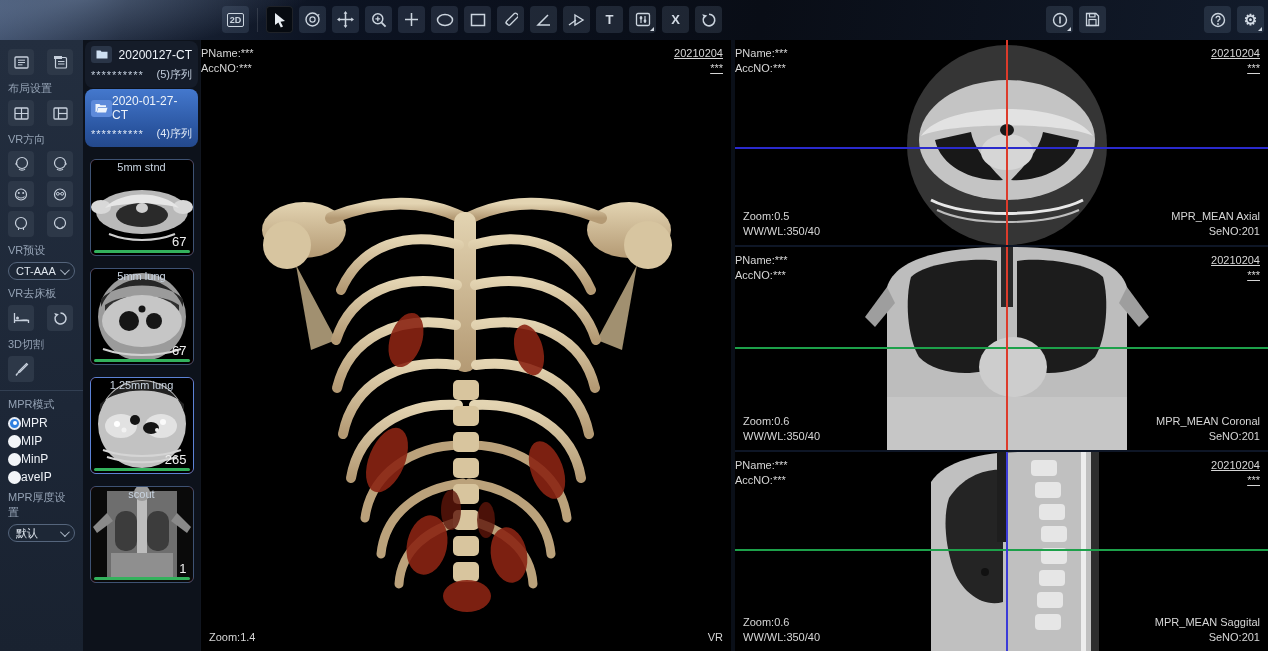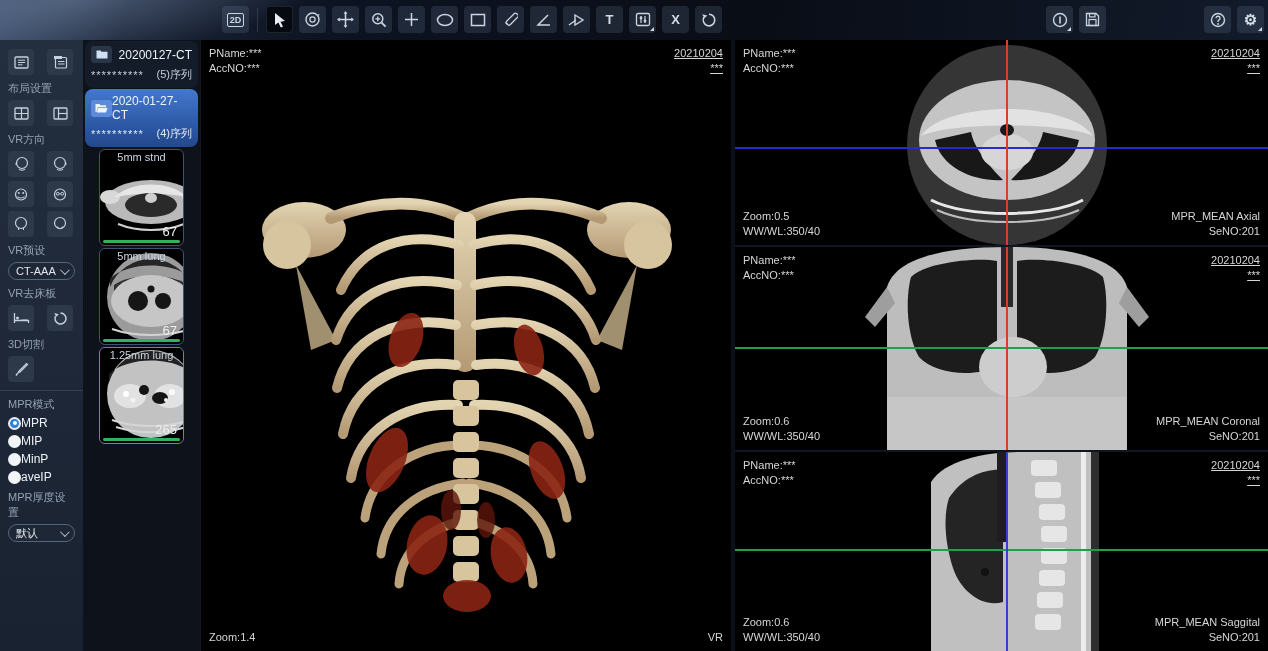--- a/index.html
+++ b/index.html
@@ -84,41 +84,41 @@
   .study.plain { background:#151c29; }
   .study.selected { background:linear-gradient(180deg,#4478cd 0%,#2a55a0 70%,#24498c 100%); }
   .study-top { display:flex; align-items:center; justify-content:space-between; }
   .folder-chip { width:21px; height:17px; border-radius:3px; background:#2a3547; display:flex; align-items:center; justify-content:center; flex:none; }
   .study.selected .folder-chip { background:#5d8ada; }
   .study-title { color:#eef3f9; font-size:12px; }
   .study-sub { display:flex; align-items:center; justify-content:space-between; margin-top:4px; color:#c2cddc; font-size:11px; letter-spacing:1px; }
   .study.selected .study-sub { color:#dfe8f5; }
   .study-sub .count { letter-spacing:0; }
   .thumb {
-    position:relative; width:85px; margin:2px auto 0 auto; height:97px;
+    position:relative; width:104px; margin:12px auto 0 auto; height:97px;
     border:1px solid #3e5273; border-radius:6px; background:#7f1d1d; cursor:pointer; overflow:hidden;
   }
   .thumb.selected { border-color:#5c82d6; }
   .thumb-label { position:absolute; top:1px; left:0; right:0; text-align:center; color:#c9d4e1; font-size:11px; z-index:3; }
   .thumb-count { position:absolute; right:6px; bottom:6px; color:#efefef; font-size:13px; z-index:3; }
   .thumb-bar { position:absolute; left:3px; right:3px; bottom:2px; height:3px; border-radius:2px; z-index:3; }
   .thumb svg { position:absolute; left:0; top:0; }
 
   
   .viewport { position:absolute; background:#000; overflow:hidden; }
   #vp-vr { left:200px; top:40px; width:531px; height:611px; border-left:1px solid #10151f; }
   #right-col-sep { position:absolute; left:731px; top:40px; width:4px; height:611px; background:#0a0f18; }
   #vp-axial { left:735px; top:40px; width:533px; height:205px; }
   #vp-coronal { left:735px; top:247px; width:533px; height:203px; }
   #vp-sagittal { left:735px; top:452px; width:533px; height:199px; }
   .hsep { position:absolute; left:735px; width:533px; height:2px; background:#0e1626; }
   #hsep1 { top:245px; } #hsep2 { top:450px; }
 
   .ov { position:absolute; z-index:5; line-height:15px; font-size:11px; color:#d6d6d6; }
-  .ov.tl { left:8px; top:6px; text-align:left; }
+  .ov.tl { left:0; top:6px; text-align:left; }
   .ov.tr { right:8px; top:6px; text-align:right;text-decoration:underline; }
   .ov.bl { left:8px; bottom:6px; text-align:left; }
   .ov.br { right:8px; bottom:6px; text-align:right; }
 
   .xline { position:absolute; z-index:4; }
   .xline.h { left:0; right:0; height:2px; }
   .xline.v { top:0; bottom:0; width:2px; }
 
   .vp-img { position:absolute; left:0; top:0; z-index:1; }
 </style>
@@ -465,20 +465,36 @@
         <circle cx="26" cy="46" r="3" fill="#fff"></circle>
           <circle cx="33" cy="52" r="2.5" fill="#f2f2f2"></circle>
         <circle cx="72" cy="44" r="3" fill="#fafafa"></circle>
           <circle cx="66" cy="52" r="2" fill="#eee"></circle>
         <path d="M12 72 C35 80 67 80 90 72 M16 79 C38 86 64 86 86 79" fill="none" stroke="#d5d5d5" stroke-width="2"></path>
       </svg>
       <span class="thumb-count">265</span>
       <span class="thumb-bar" style="background:#33b15c;"></span>
     </div>
 
+    <div class="thumb">
+      <span class="thumb-label">scout</span>
+      <svg width="102" height="95" viewBox="0 0 102 95">
+        <rect width="102" height="95" fill="#0a0a0a"></rect>
+        <rect x="16" y="4" width="70" height="88" fill="#6e6e6e"></rect>
+        <path d="M16 26 L2 40 L6 46 L22 34 Z" fill="#8a8a8a"></path>
+        <path d="M86 26 L100 40 L96 46 L80 34 Z" fill="#8a8a8a"></path>
+        <rect x="24" y="24" width="22" height="40" rx="10" fill="#3c3c3c"></rect>
+        <rect x="56" y="24" width="22" height="40" rx="10" fill="#3c3c3c"></rect>
+        <rect x="46" y="6" width="10" height="84" fill="#bdbdbd"></rect>
+        <circle cx="51" cy="6" r="8" fill="#9a9a9a"></circle>
+        <rect x="20" y="66" width="62" height="26" fill="#8f8f8f"></rect>
+      </svg>
+      <span class="thumb-count">1</span>
+      <span class="thumb-bar" style="background:#33b15c;"></span>
+    </div>
   </div>
 
   <div class="viewport" id="vp-vr">
     <svg class="vp-img" width="531" height="611" viewBox="0 0 531 611">
       <defs>
         <linearGradient id="bone" x1="0" y1="0" x2="0" y2="1">
           <stop offset="0" stop-color="#e3d4b2"></stop>
             <stop offset="1" stop-color="#b49a74"></stop>
         </linearGradient>
       </defs>

